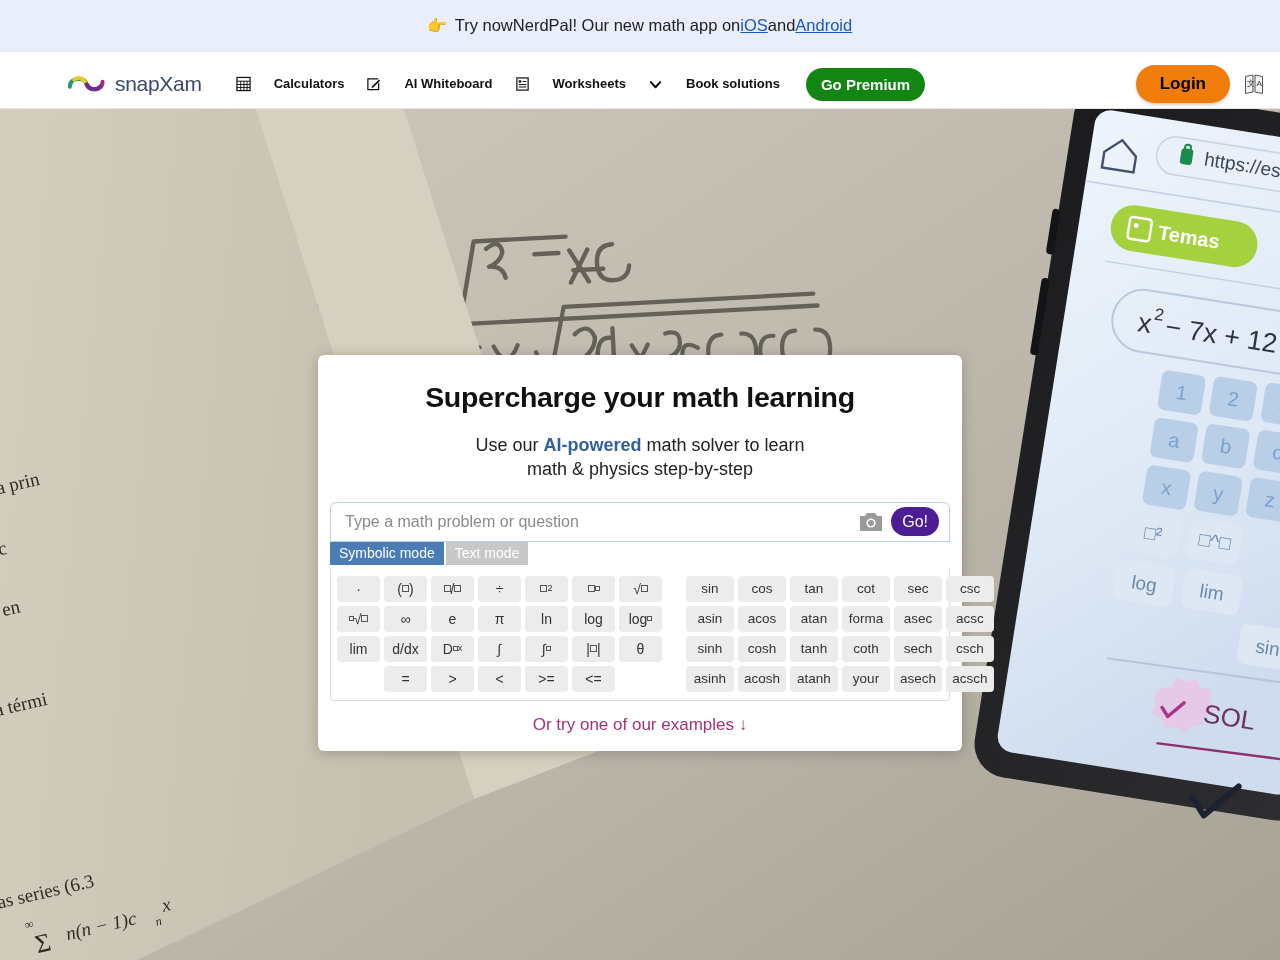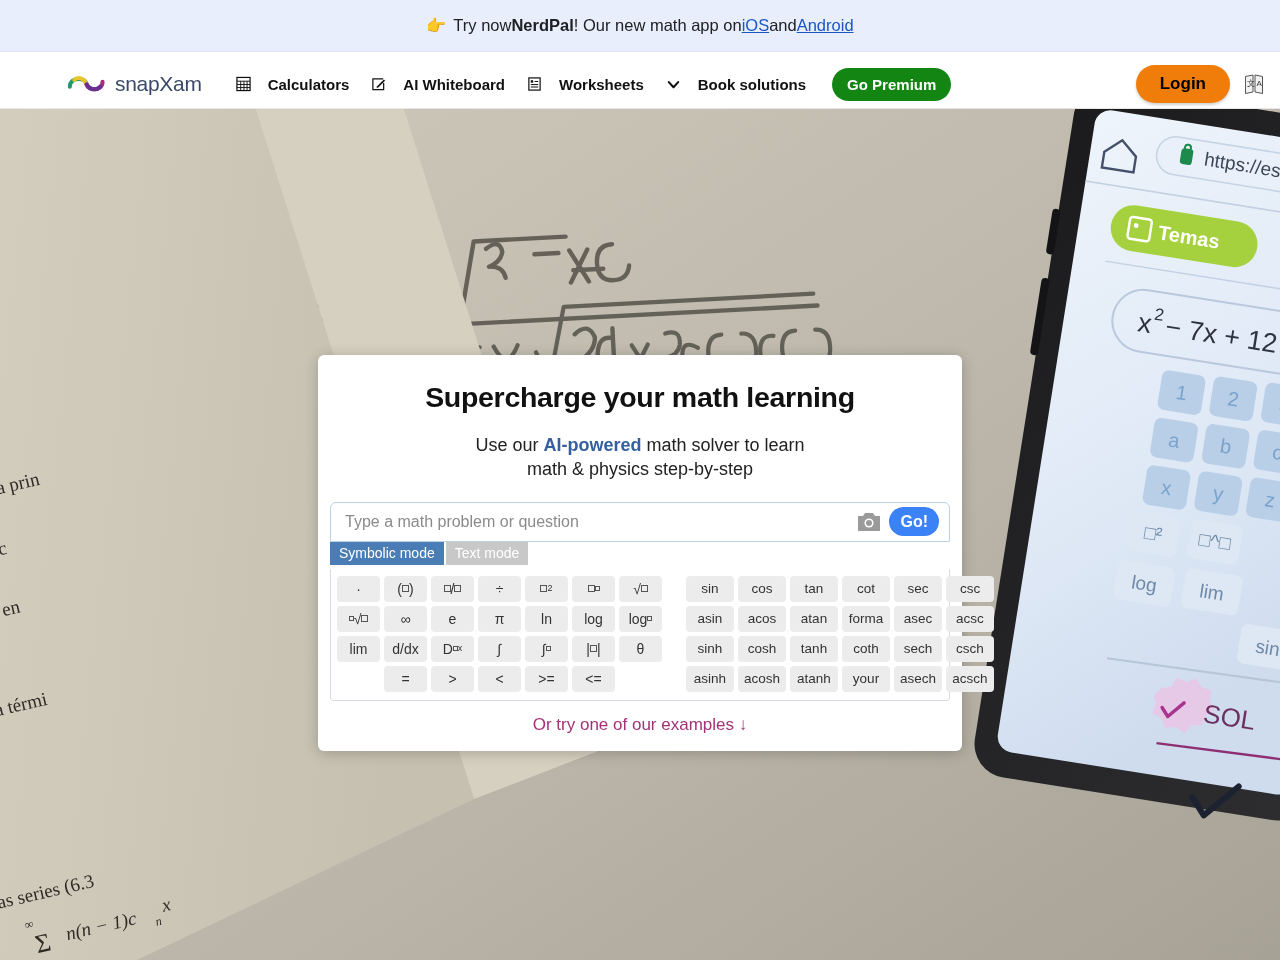--- a/index.html
+++ b/index.html
@@ -16,21 +16,21 @@
     height: 52px;
     background: #e8eefb;
     display: flex;
     align-items: center;
     justify-content: center;
     font-size: 16.5px;
     color: #202124;
     border-bottom: 1px solid #dfe6f5;
   }
   .promo-bar .hand { font-size: 16px; margin-right: 7px; }
-  .promo-bar b { font-weight: bold; }
+  .promo-bar b { font-weight: normal; }
   .promo-bar a {
     color: #1a56c4;
     text-decoration: underline;
   }
 
   
   .navbar {
     height: 57px;
     background: #ffffff;
     display: flex;
@@ -49,22 +49,22 @@
     font-weight: 400;
   }
   .nav-links {
     display: flex;
     align-items: center;
     gap: 22px;
     margin-left: 34px;
   }
   .nav-item {
     display: flex;
-    gap: 17px;
-    font-size: 15px;
+    gap: 23px;
+    font-size: 13px;
     font-weight: bold;
     color: #111;
     cursor: pointer;
     white-space: nowrap;
   }
   .nav-icon { width: 15px; height: 16px; display:block; flex: 0 0 auto; }
   .btn-premium {
     background: #128512;
     color: #fff;
     font-size: 15px;
@@ -149,29 +149,28 @@
     border: none;
     outline: none;
     font-size: 16px;
     font-family: "Liberation Sans", sans-serif;
     color: #222;
     background: transparent;
   }
   .search-input::placeholder { color: #8b8b8b; }
   .cam-icon { width: 22px; height: 19px; margin-right: 9px; cursor: pointer; display:block; }
   .btn-go {
-    background: #3b82f6;
+    background: #4c1d95;
     color: #fff;
     font-size: 16px;
     border: none;
     border-radius: 16px;
     padding: 6px 11px;
     cursor: pointer;
     line-height: 1.1;
-    font-weight: bold;
   }
 
   
   .modes {
     margin: 0 12px;
     display: flex;
     gap: 2px;
     text-align: left;
   }
   .mode-tab {

